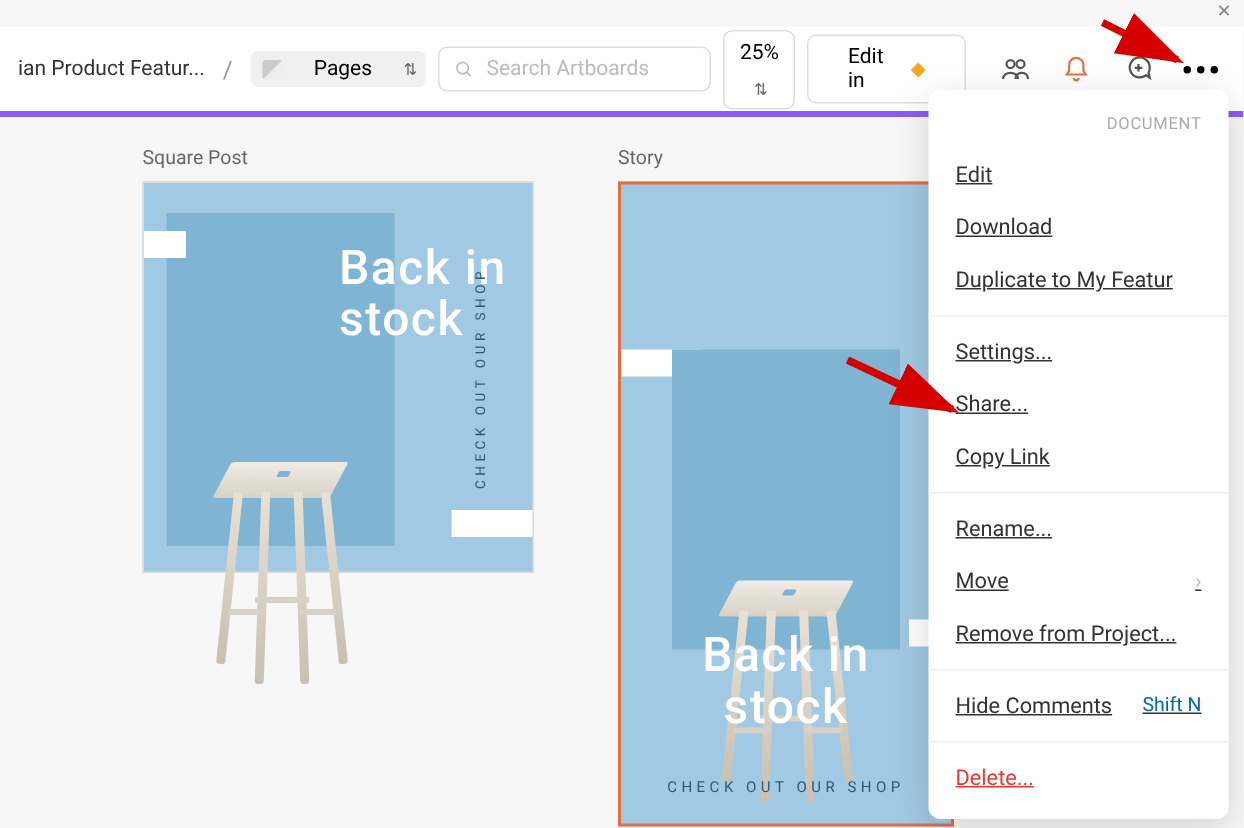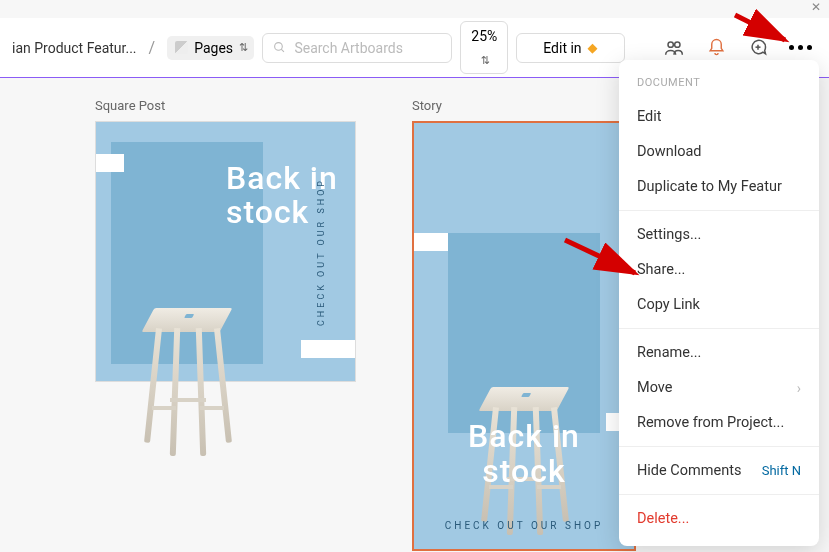--- a/index.html
+++ b/index.html
@@ -1,23 +1,23 @@
 <!DOCTYPE html>
 <html><head>
 <meta charset="utf-8">
 <style>
 * { box-sizing: border-box; margin: 0; padding: 0; font-family: -apple-system, BlinkMacSystemFont, "Segoe UI", Roboto, sans-serif; }
 body { width: 829px; height: 552px; background: #f7f7f7; overflow: hidden; position: relative; }
 
 .top-close { position: absolute; top: 0; right: 8px; font-size: 12px; color: #888; }
 
-.toolbar { background: #fff; height: 60px; display: flex; align-items: center; padding: 0 12px; border-bottom: 1px solid #8b5cf6; margin-top: 18px; gap: 8px; }
+.toolbar { background: #fff; height: 60px; display: flex; align-items: center; padding: 0 12px; border-bottom: 4px solid #8b5cf6; margin-top: 18px; gap: 8px; }
 .crumb { font-size: 14px; color: #333; white-space: nowrap; }
 .crumb-slash { color: #999; margin: 0 4px; }
-.pages-pill { display: inline-flex; align-items: center; gap: 6px; background: #f0f0f0; padding: 4px 8px; border-radius: 5px; font-size: 14px; }
+.pages-pill { display: inline-flex; align-items: center; gap: 21px; background: #f0f0f0; padding: 4px 8px; border-radius: 5px; font-size: 14px; }
 .pages-icon { width: 13px; height: 13px; background: linear-gradient(135deg,#ccc 50%,#eee 50%); border-radius: 2px; position:relative; }
 .pages-icon::before{content:"";position:absolute;top:-2px;left:-2px;width:100%;height:100%;background:#ddd;border-radius:2px;z-index:-1;}
 .updown { font-size: 11px; color: #666; letter-spacing:-2px; }
 
 .search-wrap { display:flex; align-items:center; background:#fff; border:1px solid #ddd; border-radius:6px; padding:6px 10px; width:190px; gap:8px; }
 .search-wrap input { border:none; outline:none; font-size:14px; width:100%; color:#c2410c; }
 .search-wrap input::placeholder { color:#bbb; }
 .search-icon { width:15px; height:15px; }
 
 .zoom-pill { display:flex; align-items:center; gap:10px; border:1px solid #ddd; border-radius:6px; padding:6px 10px; font-size:14px; background:#fff;flex-direction:column; }
@@ -52,23 +52,23 @@
 .story-stool { top:110px; left:50%; transform:translateX(-50%); width:152px; height:200px; }
 .stool { position:absolute; left:50%; transform:translateX(-50%); }
 .seat { width:78px; height:24px; background:linear-gradient(180deg,#f0ece4,#d8d2c6); transform:skewX(-28deg); border-radius:2px; }
 .seat::after{content:"";position:absolute;top:6px;left:50%;width:8px;height:4px;background:#7fb4d3;border-radius:1px;transform:translateX(-50%);}
 .leg { position:absolute; width:6px; background:linear-gradient(180deg,#e8e2d6,#c8c0b2); top:20px; border-radius:0 0 2px 2px; }
 .l1{left:2px;height:115px;transform:rotate(6deg);} .l2{left:24px;height:128px;transform:rotate(2deg);} .l3{left:50px;height:128px;transform:rotate(-2deg);} .l4{left:72px;height:115px;transform:rotate(-6deg);}
 .rung{position:absolute;height:4px;background:#d8d2c6;top:98px;}
 .r1{left:4px;width:24px;} .r2{left:52px;width:24px;} .rf{left:22px;width:36px;top:90px;}
 
 
-.dropdown { position:absolute; top:60px; right:10px; width:200px; background:#fff; border-radius:8px; box-shadow:0 6px 24px rgba(0,0,0,0.15); padding:10px 0; font-size:14.5px; color:#333; }
+.dropdown { position:absolute; top:60px; right:10px; width:200px; background:#fff; border-radius:8px; box-shadow:0 6px 24px rgba(0,0,0,0.15); padding:10px 0; font-size:14.5px; color:#333;text-align:right; }
 .dd-header { padding:6px 18px 10px; font-size:11px; color:#aaa; letter-spacing:0.5px; }
-.dd-item { padding:9px 18px; cursor:pointer; display:flex; align-items:center; justify-content:space-between; }
+.dd-item { padding:9px 18px; cursor:pointer; display:flex; align-items:center; justify-content:space-between;text-decoration:underline; }
 .dd-sep { height:1px; background:#eee; margin:6px 0; }
 .dd-shortcut { color:#0369a1; font-size:13px; }
 .dd-danger { color:#e23b2e; }
 .chev-r { color:#bbb; font-size:14px; }
 
 
 .arrow { position:absolute; pointer-events:none; }
 .arrow svg { overflow:visible; }
 </style>
 </head>

